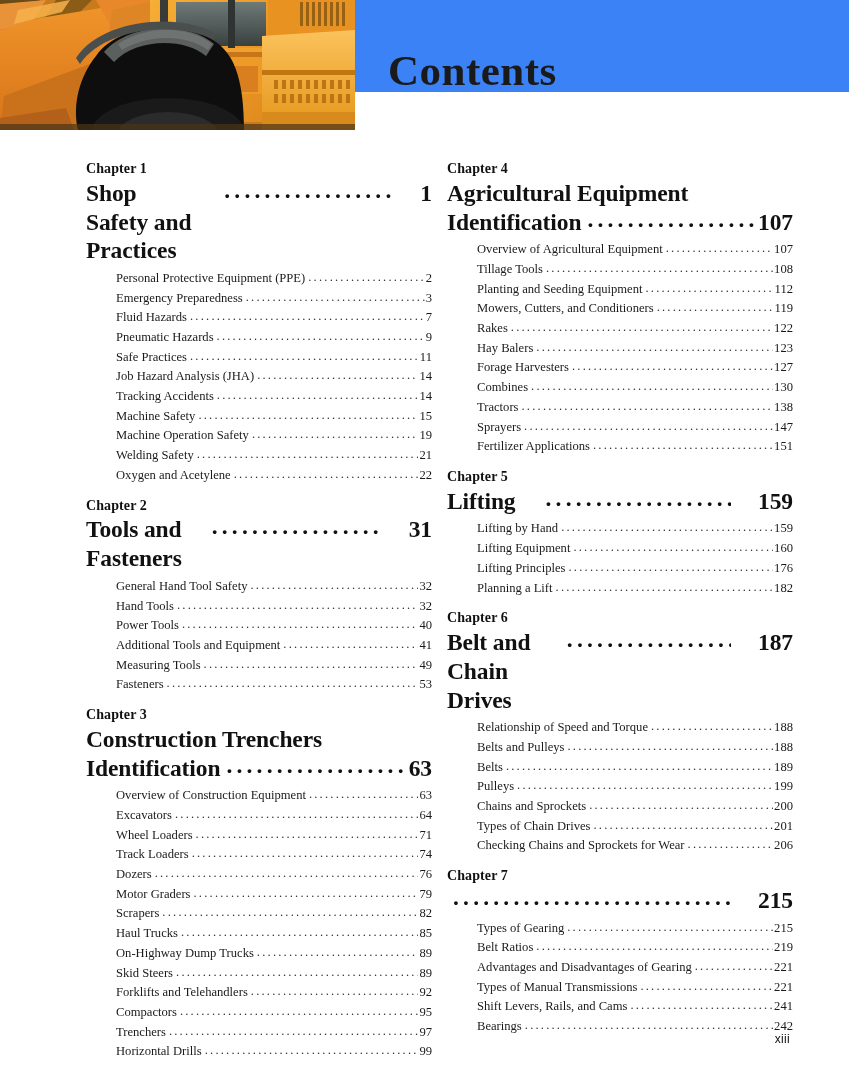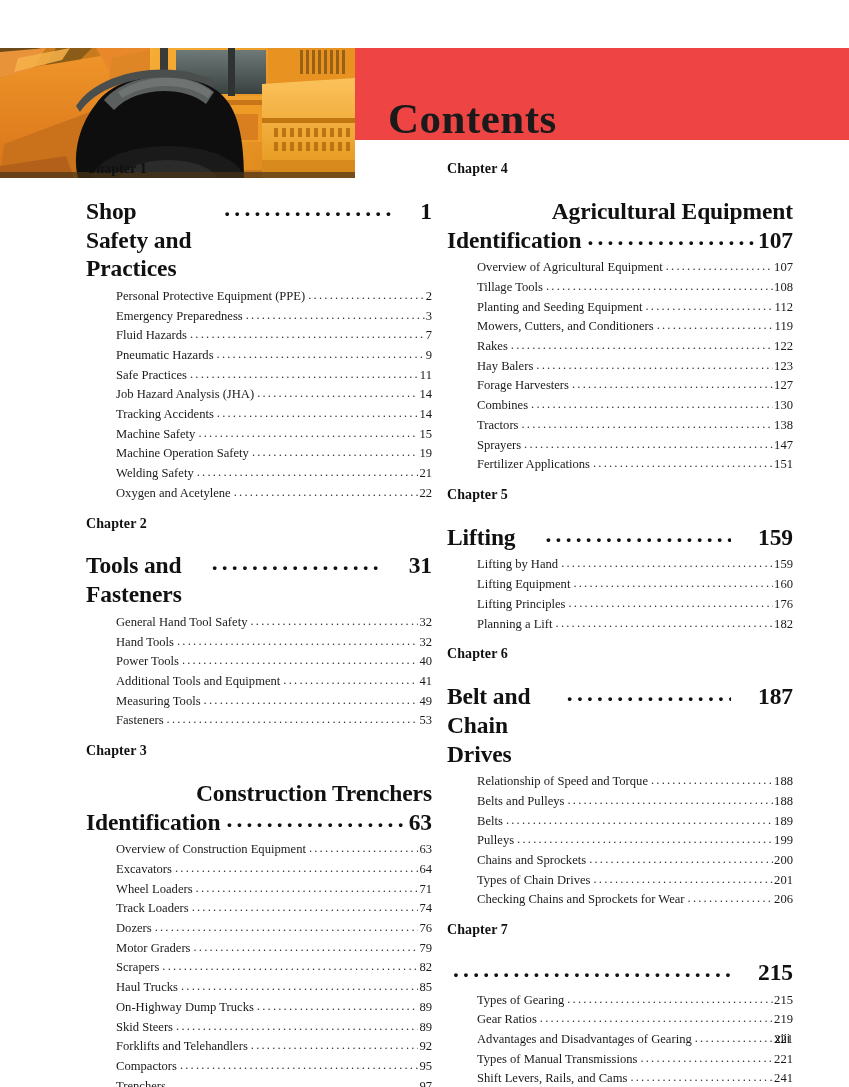--- a/index.html
+++ b/index.html
@@ -8,22 +8,21 @@
     background:#ffffff;
     font-family:"Liberation Serif", serif;
     color:#111111;
     position:relative;
     overflow:hidden;
   }
 
   
   .header {
     position:absolute; left:0; top:0; width:849px; height:92px;
-    background:#ef4444;
-    margin-top:48px;
+    background:#3b82f6;
   }
   .header-photo {
     position:absolute; left:0; top:0; width:355px; height:130px;
     overflow:hidden;
     background:#2a1d0d;
   }
   .header-photo svg { display:block; width:355px; height:130px; }
 
   .contents-title {
     position:absolute;
@@ -60,41 +59,41 @@
 
   .chapter-title {
     display:flex;
     align-items:baseline;
     font-family:"Liberation Serif", serif;
     font-weight:bold;
     font-size:23.5px;
     line-height:1.22;
     color:#111;
     letter-spacing:-0.1px;
-    margin-top:18px;
+    margin-top:0;
     margin-bottom:4px;
     gap:24px;
   }
   .chapter-title .t-text { white-space:pre-wrap; }
   .chapter-title .t-leader {
     flex:1 1 auto;
     min-width:6px;
     margin:0 2px 0 6px;
     position:relative;
     top:-3px;
     overflow:hidden;
     white-space:nowrap;
     letter-spacing:4.2px;
     color:#111;
     font-weight:bold;
   }
   .chapter-title .t-page { flex:0 0 auto; padding-left:1px; }
 
   
-  .chapter-title.wrap { display:block;text-align:right; }
+  .chapter-title.wrap { display:block; }
   .chapter-title.wrap .t-line1 { display:block; }
   .chapter-title.wrap .t-line2 {
     display:flex; align-items:baseline;
   }
 
   
   .entries { margin-left:30px; margin-top:2px; }
   .entry {
     display:flex;
     align-items:baseline;
@@ -580,21 +579,21 @@
         <span class="t-leader">........................................</span>
         <span class="t-page">215</span>
       </div>
       <div class="entries">
         <div class="entry">
           <span class="e-text">Types of Gearing</span>
           <span class="e-leader">................................................................................</span>
           <span class="e-page">215</span>
         </div>
         <div class="entry">
-          <span class="e-text">Gear Ratios</span>
+          <span class="e-text">Belt Ratios</span>
           <span class="e-leader">................................................................................</span>
           <span class="e-page">219</span>
         </div>
         <div class="entry">
           <span class="e-text">Advantages and Disadvantages of Gearing</span>
           <span class="e-leader">................................................................................</span>
           <span class="e-page">221</span>
         </div>
         <div class="entry">
           <span class="e-text">Types of Manual Transmissions</span>

